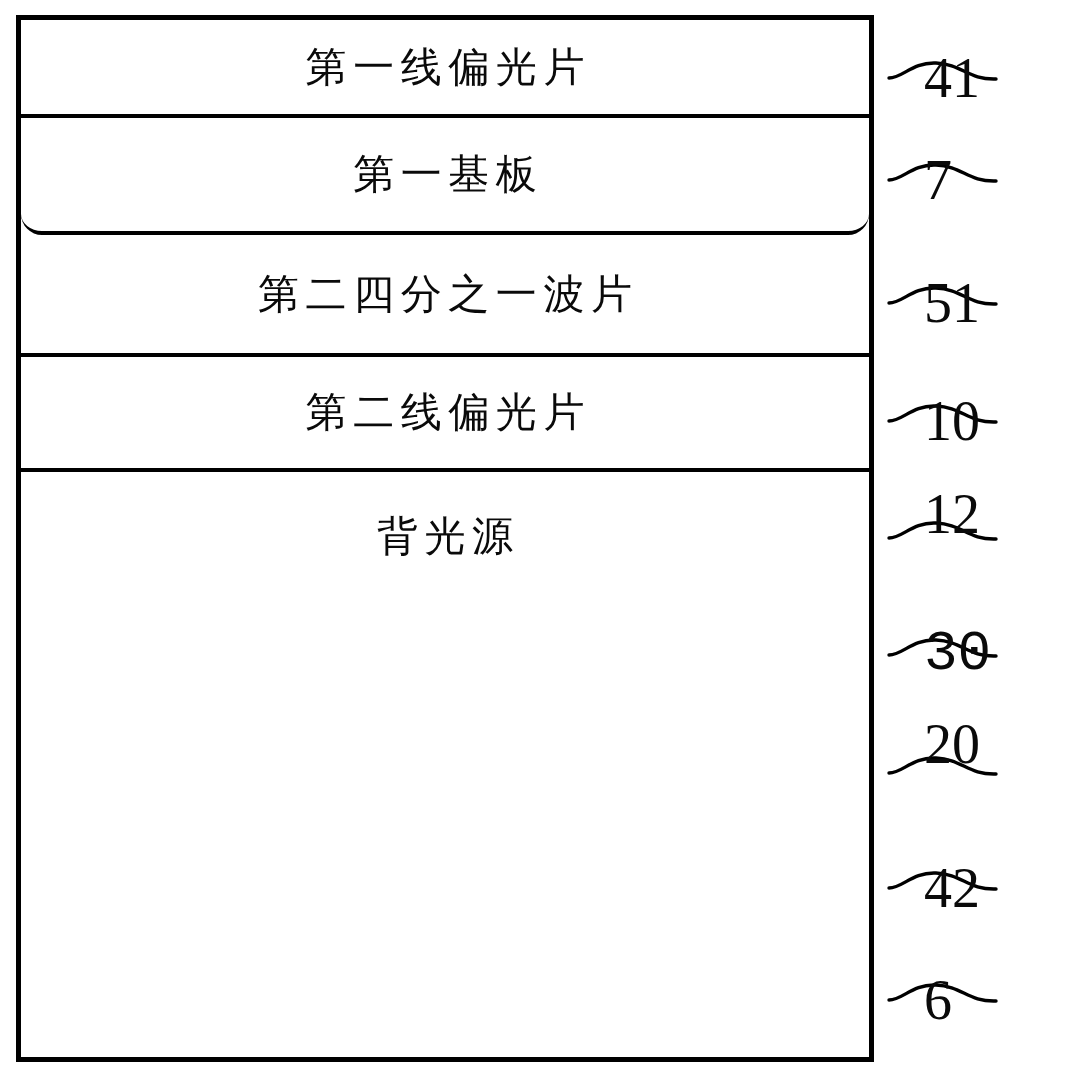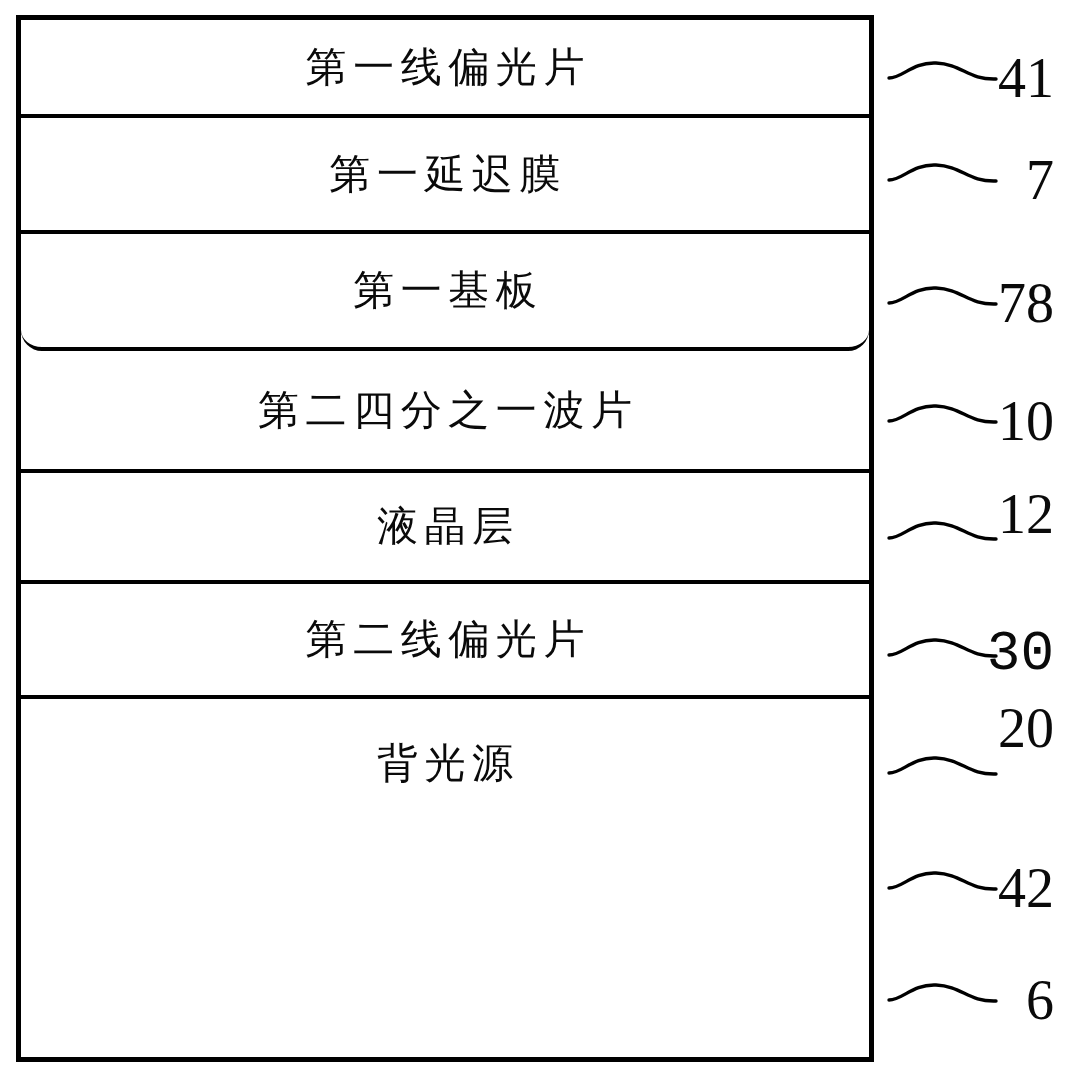--- a/index.html
+++ b/index.html
@@ -61,54 +61,47 @@
     top: 0;
     width: 1072px;
     height: 1076px;
     pointer-events: none;
   }
 
   .ref-num {
     position: absolute;
     right: 18px;
     width: 130px;
-    text-align: right;
     font-family: "Liberation Serif", "DejaVu Serif", serif;
     font-size: 56px;
     line-height: 1;
     color: #0a0a0a;
     transform: translateY(-50%);
     white-space: nowrap;
   }
 </style>
 </head>
 <body>
 
 <div id="stack">
 
   <div class="layer" style="height:98px;">
     <span class="layer-label">第一线偏光片</span>
   </div>
 
 
-  <div class="layer" style="height:116px;">
-    <span class="layer-label">第一延迟膜</span>
-  </div>
 
   <div class="layer" style="height:117px;border-radius:21px;">
     <span class="layer-label">第一基板</span>
   </div>
 
   <div class="layer" style="height:122px;text-align:right;">
     <span class="layer-label">第二四分之一波片</span>
   </div>
 
-  <div class="layer" style="height:111px;">
-    <span class="layer-label">液晶层</span>
-  </div>
 
 
   <div class="layer" style="height:115px;text-align:right;">
     <span class="layer-label">第二线偏光片</span>
   </div>
 
   <div class="layer" style="height:129px;justify-content:center;">
     <span class="layer-label">背光源</span>
   </div>
 
@@ -123,19 +116,19 @@
     <path d="M889,538 C903,538 912,522 936,523 C962,524 968,540 996,539"></path>
     <path d="M889,655 C903,655 912,639 936,640 C962,641 968,657 996,656"></path>
     <path d="M889,773 C903,773 912,757 936,758 C962,759 968,775 996,774"></path>
     <path d="M889,888 C903,888 912,872 936,873 C962,874 968,890 996,889"></path>
     <path d="M889,1000 C903,1000 912,984 936,985 C962,986 968,1002 996,1001"></path>
   </g>
 </svg>
 
 <div class="ref-num" style="top:78px;">41</div>
 <div class="ref-num" style="top:180px;">7</div>
-<div class="ref-num" style="top:303px;">78</div>
+<div class="ref-num" style="top:303px;">51</div>
 <div class="ref-num" style="top:421px;">10</div>
 <div class="ref-num" style="top:514px;">12</div>
 <div class="ref-num" style="top:654px;font-family:Liberation Mono, monospace;">30</div>
-<div class="ref-num" style="top:728px;">20</div>
+<div class="ref-num" style="top:744px;">20</div>
 <div class="ref-num" style="top:888px;">42</div>
 <div class="ref-num" style="top:1000px;">6</div>
 
 </body></html>

